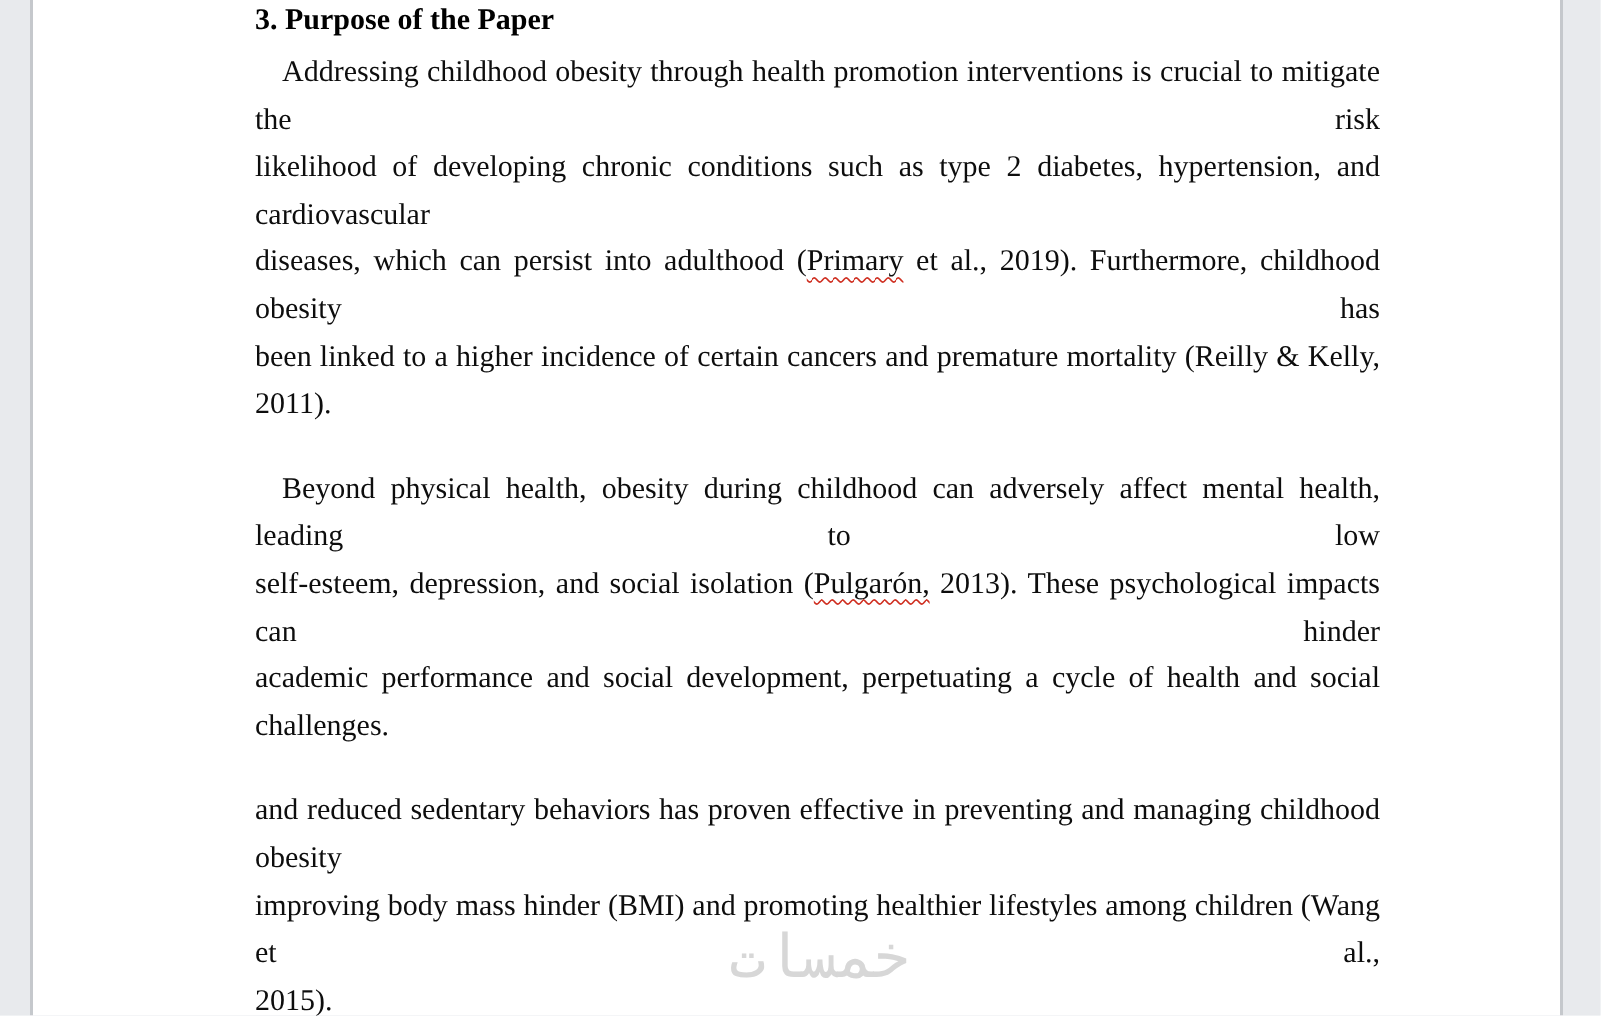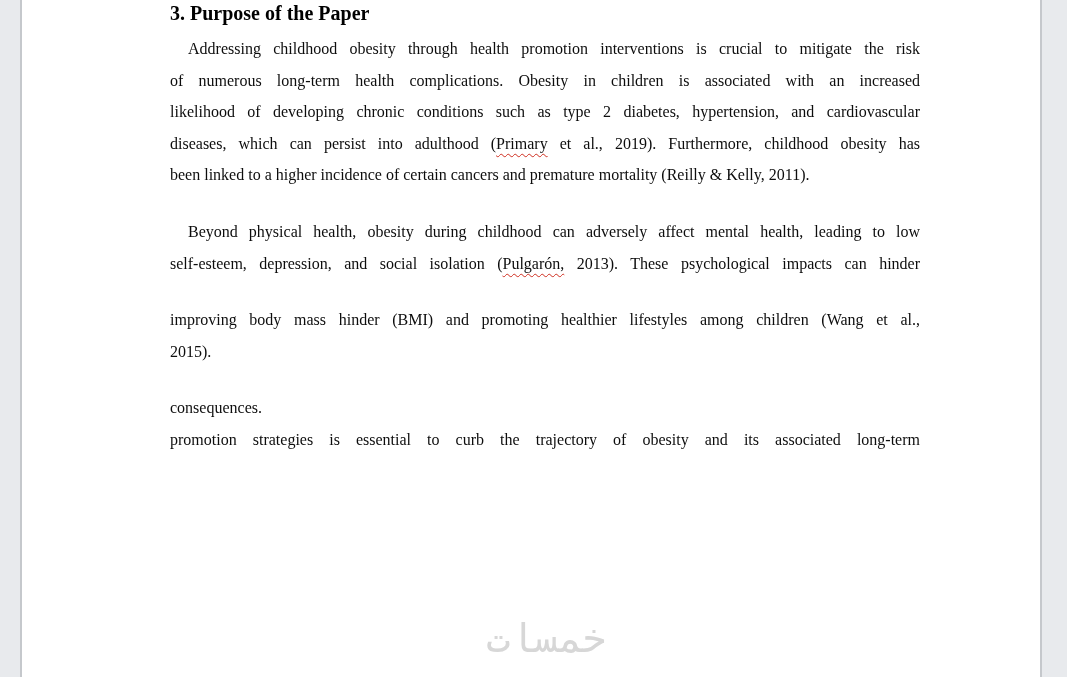--- a/index.html
+++ b/index.html
@@ -34,21 +34,21 @@
   h1.section, h2.subsection {
     font-size: 20px;
     line-height: 27px;
     font-weight: bold;
     color: #000;
   }
   h2.subsection { margin-top: 29px; }
   .paragraph { margin-top: 25px; }
   .paragraph:first-of-type { margin-top: 6px; }
   .line {
-    font-size: 16px;
+    font-size: 20px;
     line-height: 31.6px;
     text-align: justify;
     text-align-last: justify;
     white-space: normal;
   }
   .line.first { text-indent: 18px; }
   .line.last { text-align-last: left; }
   .misspelled {
     text-decoration: underline;
     text-decoration-style: wavy;
@@ -74,30 +74,31 @@
 <body>
 
 <div class="app">
   <div class="doc-page">
     <div class="watermark">خمسات</div>
     <div class="doc-content">
       <h1 class="section">3. Purpose of the Paper</h1>
       <div id="document-body">
           <div class="paragraph">
             <div class="line first"><span>Addressing childhood obesity through health promotion interventions is crucial to mitigate the risk</span></div>
-            <div class="line"><span>of numerous long-term health complications. Obesity in children is associated with an increased</span></div>
             <div class="line"><span>likelihood of developing chronic conditions such as type 2 diabetes, hypertension, and cardiovascular</span></div>
             <div class="line"><span>diseases, which can persist into adulthood (</span><span class="misspelled">Primary</span><span> et al., 2019). Furthermore, childhood obesity has</span></div>
             <div class="line last"><span>been linked to a higher incidence of certain cancers and premature mortality (Reilly &amp; Kelly, 2011).</span></div>
           </div>
           <div class="paragraph">
             <div class="line first"><span>Beyond physical health, obesity during childhood can adversely affect mental health, leading to low</span></div>
             <div class="line"><span>self-esteem, depression, and social isolation (</span><span class="misspelled">Pulgarón,</span><span> 2013). These psychological impacts can hinder</span></div>
+            <div class="line last"><span>academic performance and social development, perpetuating a cycle of health and social challenges.</span></div>
           </div>
           <div class="paragraph">
+            <div class="line"><span>and reduced sedentary behaviors has proven effective in preventing and managing childhood obesity</span></div>
             <div class="line"><span>improving body mass hinder (BMI) and promoting healthier lifestyles among children (Wang et al.,</span></div>
             <div class="line last"><span>2015).</span></div>
           </div>
           <div class="paragraph">
             <div class="line last"><span>consequences.</span></div>
             <div class="line"><span>promotion strategies is essential to curb the trajectory of obesity and its associated long-term</span></div>
           </div>
         </div>
     </div>
   </div>

